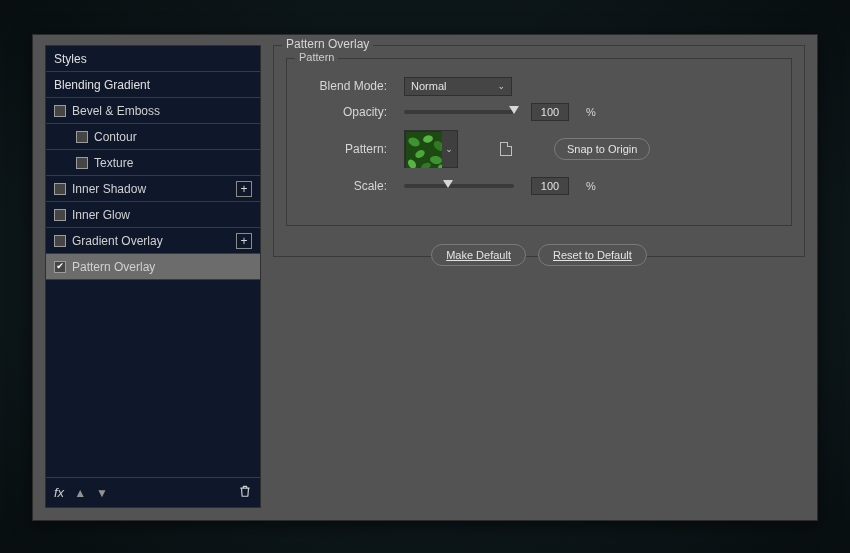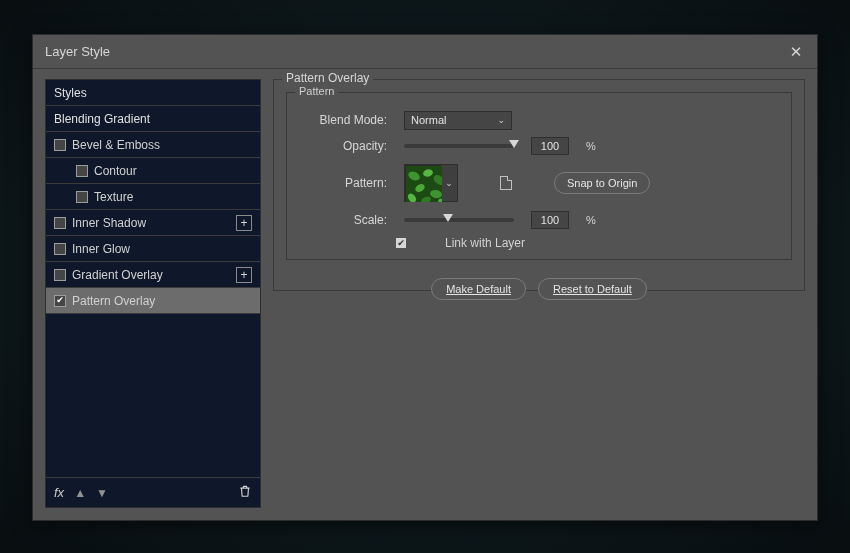--- a/index.html
+++ b/index.html
@@ -201,24 +201,20 @@
       <ellipse cx="14" cy="22" rx="5" ry="3.5" fill="#4aa83a" transform="rotate(-30 14 22)"></ellipse>
       <ellipse cx="30" cy="28" rx="6" ry="4" fill="#3d9430" transform="rotate(10 30 28)"></ellipse>
       <ellipse cx="6" cy="32" rx="5" ry="3.5" fill="#56b545" transform="rotate(55 6 32)"></ellipse>
       <ellipse cx="20" cy="34" rx="5" ry="3" fill="#2f7a22" transform="rotate(-20 20 34)"></ellipse>
       <ellipse cx="36" cy="36" rx="4" ry="3" fill="#4aa83a" transform="rotate(30 36 36)"></ellipse>
     </pattern>
   </defs>
 </svg>
 
 <div class="dialog">
-  <div class="titlebar">
-    <span class="title">Layer Style</span>
-    <span class="close-x">✕</span>
-  </div>
 
   <div class="body">
 
     <div class="styles-col">
       <div class="row header">
         <span>Styles</span>
       </div>
       <div class="row header">
         <span>Blending Gradient</span>
       </div>
@@ -323,25 +319,20 @@
 
           <div class="form-row">
             <span class="lbl">Scale:</span>
             <div class="slider-track">
               <span class="slider-thumb" id="sc-thumb" style="left: 39px;"></span>
             </div>
             <span class="num-input">100</span>
             <span class="pct">%</span>
           </div>
 
-          <div class="form-row link-row">
-            <span class="link-chk"></span>
-            <span style="width:4px"></span>
-            <span>Link with Layer</span>
-          </div>
         </div>
 
         <div class="defaults-row">
           <span class="pill-btn">Make Default</span>
           <span class="pill-btn">Reset to Default</span>
         </div>
       </div>
     </div>
 
 

